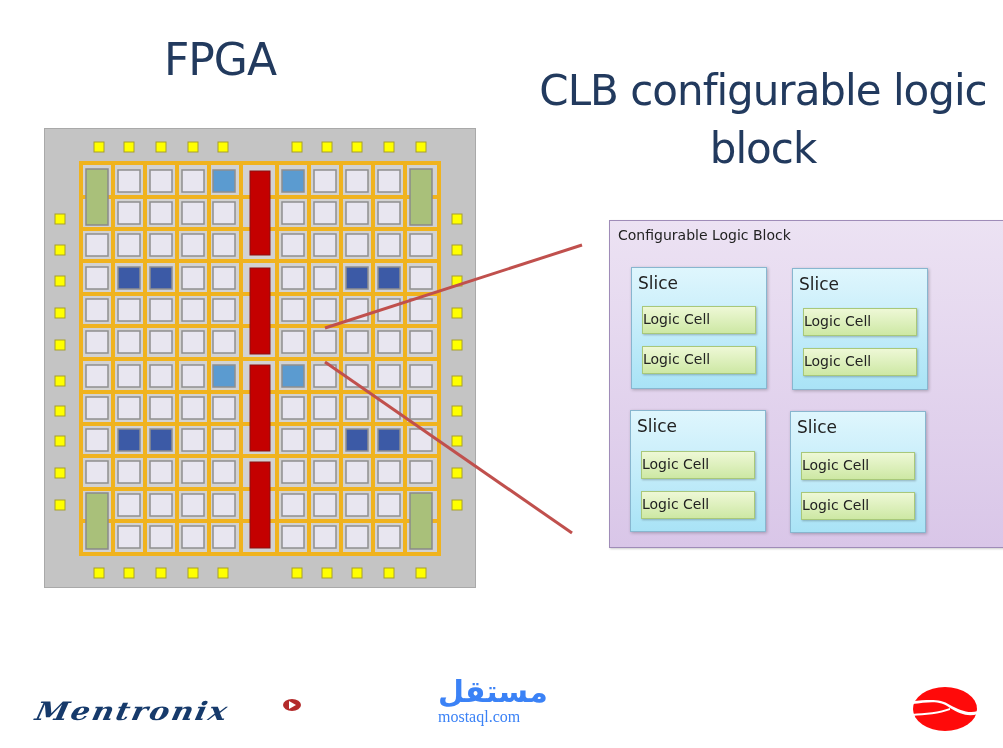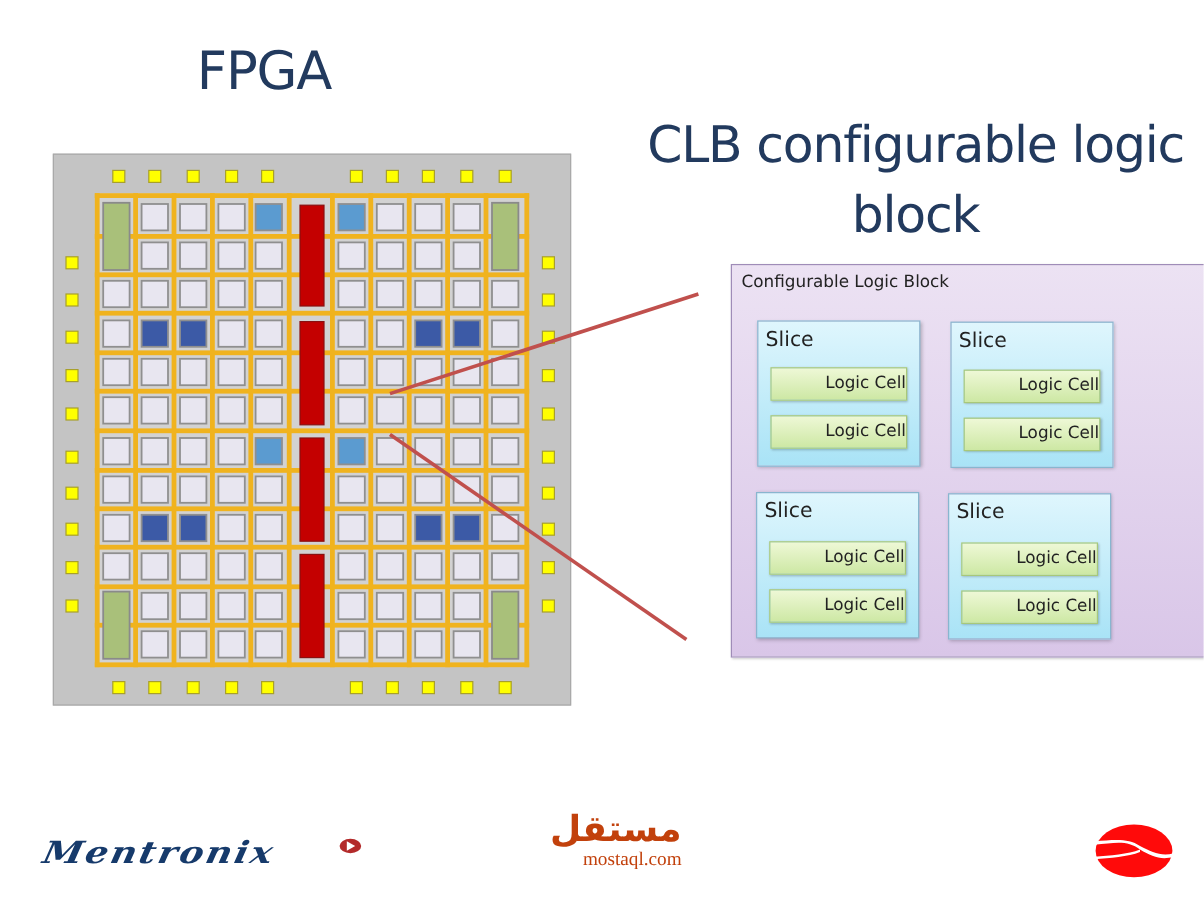--- a/index.html
+++ b/index.html
@@ -1,30 +1,30 @@
 <!DOCTYPE html>
 <html><head>
 <meta charset="utf-8">
 <style>
   html, body { margin: 0; padding: 0; background: #ffffff; }
   body { width: 1003px; height: 748px; position: relative; overflow: hidden; font-family: "DejaVu Sans", sans-serif; }
   .title { position: absolute; color: #223a5e; font-family: "DejaVu Sans", sans-serif; font-weight: normal; margin: 0; }
   #fpga-title { left: 130px; top: 34px; font-size: 44px; letter-spacing: -1px; margin-left: 34px; }
-  #clb-title { left: 528px; top: 62px; width: 470px; font-size: 42px; line-height: 58px; text-align: center; letter-spacing: -1px; margin-top: 30px; }
+  #clb-title { left: 528px; top: 62px; width: 470px; font-size: 42px; line-height: 58px; text-align: center; letter-spacing: -1px; }
   #fpga-chip { position: absolute; left: 44px; top: 128px; width: 432px; height: 460px; background: #c4c4c4; border: 1px solid #a9a9a9; box-sizing: border-box; }
   #fpga-svg { position: absolute; left: 0; top: 0; }
   #clb-box { position: absolute; left: 609px; top: 220px; width: 402px; height: 328px; box-sizing: border-box; border: 1.5px solid #9f8cb8; background: linear-gradient(180deg, #ece2f3 0%, #d9c6e8 100%); box-shadow: 1px 1px 2px rgba(0,0,0,0.2); }
   #clb-label { position: absolute; left: 8px; top: 6px; font-size: 14px; color: #222; font-family: "DejaVu Sans", sans-serif; }
   .slice { position: absolute; width: 136px; height: 122px; box-sizing: border-box; border: 1.5px solid #88b6cf; background: linear-gradient(180deg, #dff6fd 0%, #a9e3f6 100%); box-shadow: 1px 1px 3px rgba(0,0,0,0.25); }
   .slice-label { position: absolute; left: 6px; top: 5px; font-size: 17px; color: #222; }
-  .logic-cell { position: absolute; left: 10px; width: 114px; height: 28px; box-sizing: border-box; border: 1.5px solid #a8c87a; background: linear-gradient(180deg, #eef8d6 0%, #cde8a4 100%); box-shadow: 1px 1px 2px rgba(0,0,0,0.25); font-size: 14px; color: #222; text-align: right; line-height: 25px; }
+  .logic-cell { position: absolute; left: 10px; width: 114px; height: 28px; box-sizing: border-box; border: 1.5px solid #a8c87a; background: linear-gradient(180deg, #eef8d6 0%, #cde8a4 100%); box-shadow: 1px 1px 2px rgba(0,0,0,0.25); font-size: 14px; color: #222; text-align: left; line-height: 25px; }
   #lines-svg { position: absolute; left: 0; top: 0; pointer-events: none; }
   #mentronix-logo { position: absolute; left: 36px; top: 694px; font-family: "DejaVu Serif", serif; font-style: italic; font-weight: bold; font-size: 30px; color: #163a6b; letter-spacing: 2px; transform: skewX(-12deg) scaleY(0.85); }
   #mentronix-mark { position: absolute; left: 282px; top: 698px; }
-  #mostaql-logo { position: absolute; left: 438px; top: 676px; width: 130px; text-align: right; color: #c2410c; }
+  #mostaql-logo { position: absolute; left: 438px; top: 676px; width: 130px; text-align: left; color: #3b82f6; }
   #mostaql-arabic { font-size: 30px; line-height: 32px; font-weight: bold; font-family: "DejaVu Sans", sans-serif; }
   #mostaql-url { font-size: 16px; line-height: 18px; font-family: Liberation Serif, serif; }
   #red-logo { position: absolute; left: 910px; top: 684px; }
 </style>
 </head>
 <body>
 
 <h1 class="title" id="fpga-title">FPGA</h1>
 <h1 class="title" id="clb-title">CLB configurable logic block</h1>
 

